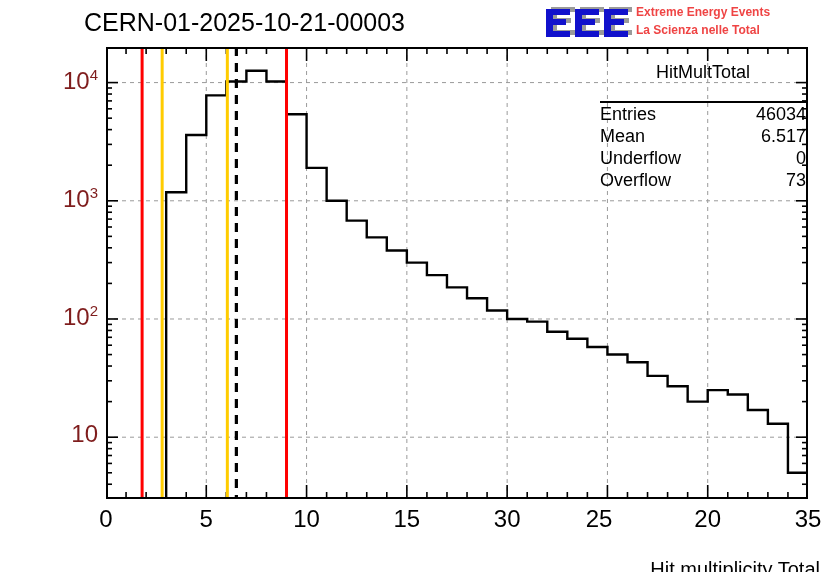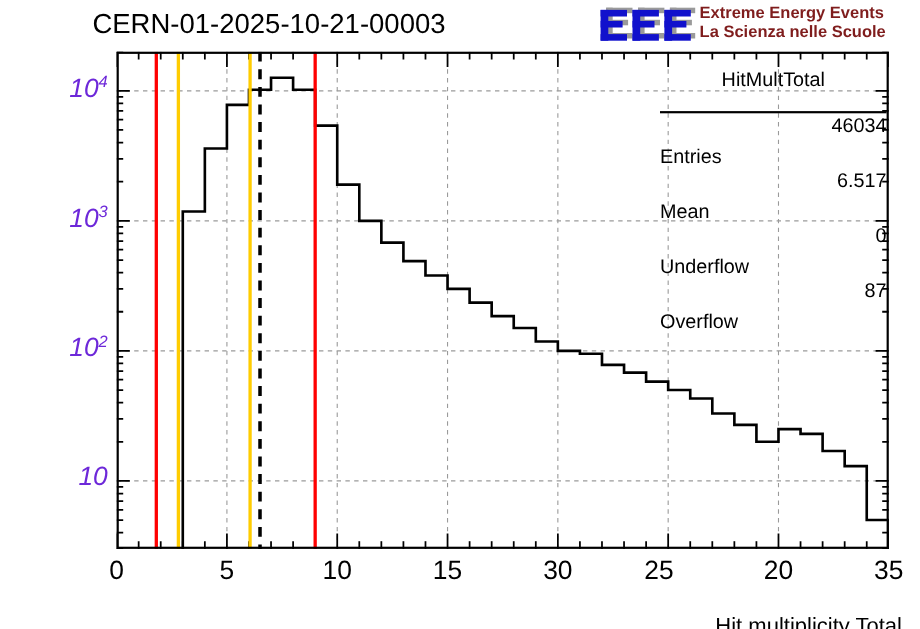--- a/index.html
+++ b/index.html
@@ -7,43 +7,43 @@
   #root{position:relative;width:836px;height:473px;background:#fff;}
 
   .title{
     position:absolute;left:84px;top:8px;
     font-size:25px;color:#000;letter-spacing:0px;white-space:nowrap;
   }
 
   
   .logo{position:absolute;left:544px;top:2px;width:290px;height:40px;}
   .logo-e-wrap{position:absolute;left:0px;top:2px;width:88px;height:36px;}
-  .logo-text{position:absolute;left:92px;top:1px;color:#7f1d1d;
-    font-size:15px;line-height:18px;font-weight:bold;white-space:nowrap;}
+  .logo-text{position:absolute;left:92px;top:1px;color:#ef4444;
+    font-size:12px;line-height:18px;font-weight:bold;white-space:nowrap;}
   .logo-text div{font-family:"Liberation Sans",sans-serif;}
 
   
   .frame{position:absolute;left:106px;top:47px;width:702px;height:452px;
          border:2px solid #000;box-sizing:border-box;background:transparent;}
   .plot{position:absolute;left:106px;top:47px;width:702px;height:452px;}
 
-  .ylabel{position:absolute;text-align:right;font-size:24px;color:#6d28d9;white-space:nowrap;font-style:italic;}
+  .ylabel{position:absolute;text-align:right;font-size:24px;color:#7f1d1d;white-space:nowrap;}
   .ylabel sup{font-size:15px;vertical-align:super;}
   .xlabel{position:absolute;font-size:24px;color:#000;text-align:center;}
 
   .axis-title{position:absolute;right:16px;top:558px;font-size:20px;color:#000;white-space:nowrap;}
 
   
   .stats{
     position:absolute;left:600px;top:62px;width:206px;height:140px;
     font-size:18px;color:#000;background:transparent;
   }
   .stats .sname{text-align:center;border-bottom:2px solid #000;padding-bottom:18px;}
   .stats .srow{display:flex;justify-content:space-between;padding-top:1px;}
-  .stats .srow .k{text-align:left;margin-top:28px;}
+  .stats .srow .k{text-align:left;}
   .stats .srow .v{text-align:center;}
 
   svg{display:block;}
 </style>
 </head>
 <body>
 
 <div id="root">
 
   <div class="title">CERN-01-2025-10-21-00003</div>
@@ -76,21 +76,21 @@
           <rect x="31" y="5" width="7" height="28"></rect>
           <rect x="60" y="5" width="24" height="6"></rect>
           <rect x="60" y="15" width="20" height="6"></rect>
           <rect x="60" y="27" width="24" height="6"></rect>
           <rect x="60" y="5" width="7" height="28"></rect>
         </g>
       </svg>
     </div>
     <div class="logo-text">
       <div>Extreme Energy Events</div>
-      <div>La Scienza nelle Scuole</div>
+      <div>La Scienza nelle Total</div>
     </div>
   </div>
 
   <div class="plot">
     <svg id="chart-svg" width="702" height="452" viewBox="0 0 702 452">
         <g>
           <line x1="0" y1="390.19381975932095" x2="702" y2="390.19381975932095" stroke="#9a9a9a" stroke-width="1" stroke-dasharray="4,4"></line>
           <line x1="0" y1="271.99016203071676" x2="702" y2="271.99016203071676" stroke="#9a9a9a" stroke-width="1" stroke-dasharray="4,4"></line>
           <line x1="0" y1="153.78650430211263" x2="702" y2="153.78650430211263" stroke="#9a9a9a" stroke-width="1" stroke-dasharray="4,4"></line>
           <line x1="0" y1="35.58284657350845" x2="702" y2="35.58284657350845" stroke="#9a9a9a" stroke-width="1" stroke-dasharray="4,4"></line>
@@ -288,18 +288,18 @@
         <div class="srow">
           <span class="k">Mean</span>
           <span class="v">6.517</span>
         </div>
         <div class="srow">
           <span class="k">Underflow</span>
           <span class="v">0</span>
         </div>
         <div class="srow">
           <span class="k">Overflow</span>
-          <span class="v">87</span>
+          <span class="v">73</span>
         </div>
       </div>
   </div>
 
 </div>
 
 </body></html>

